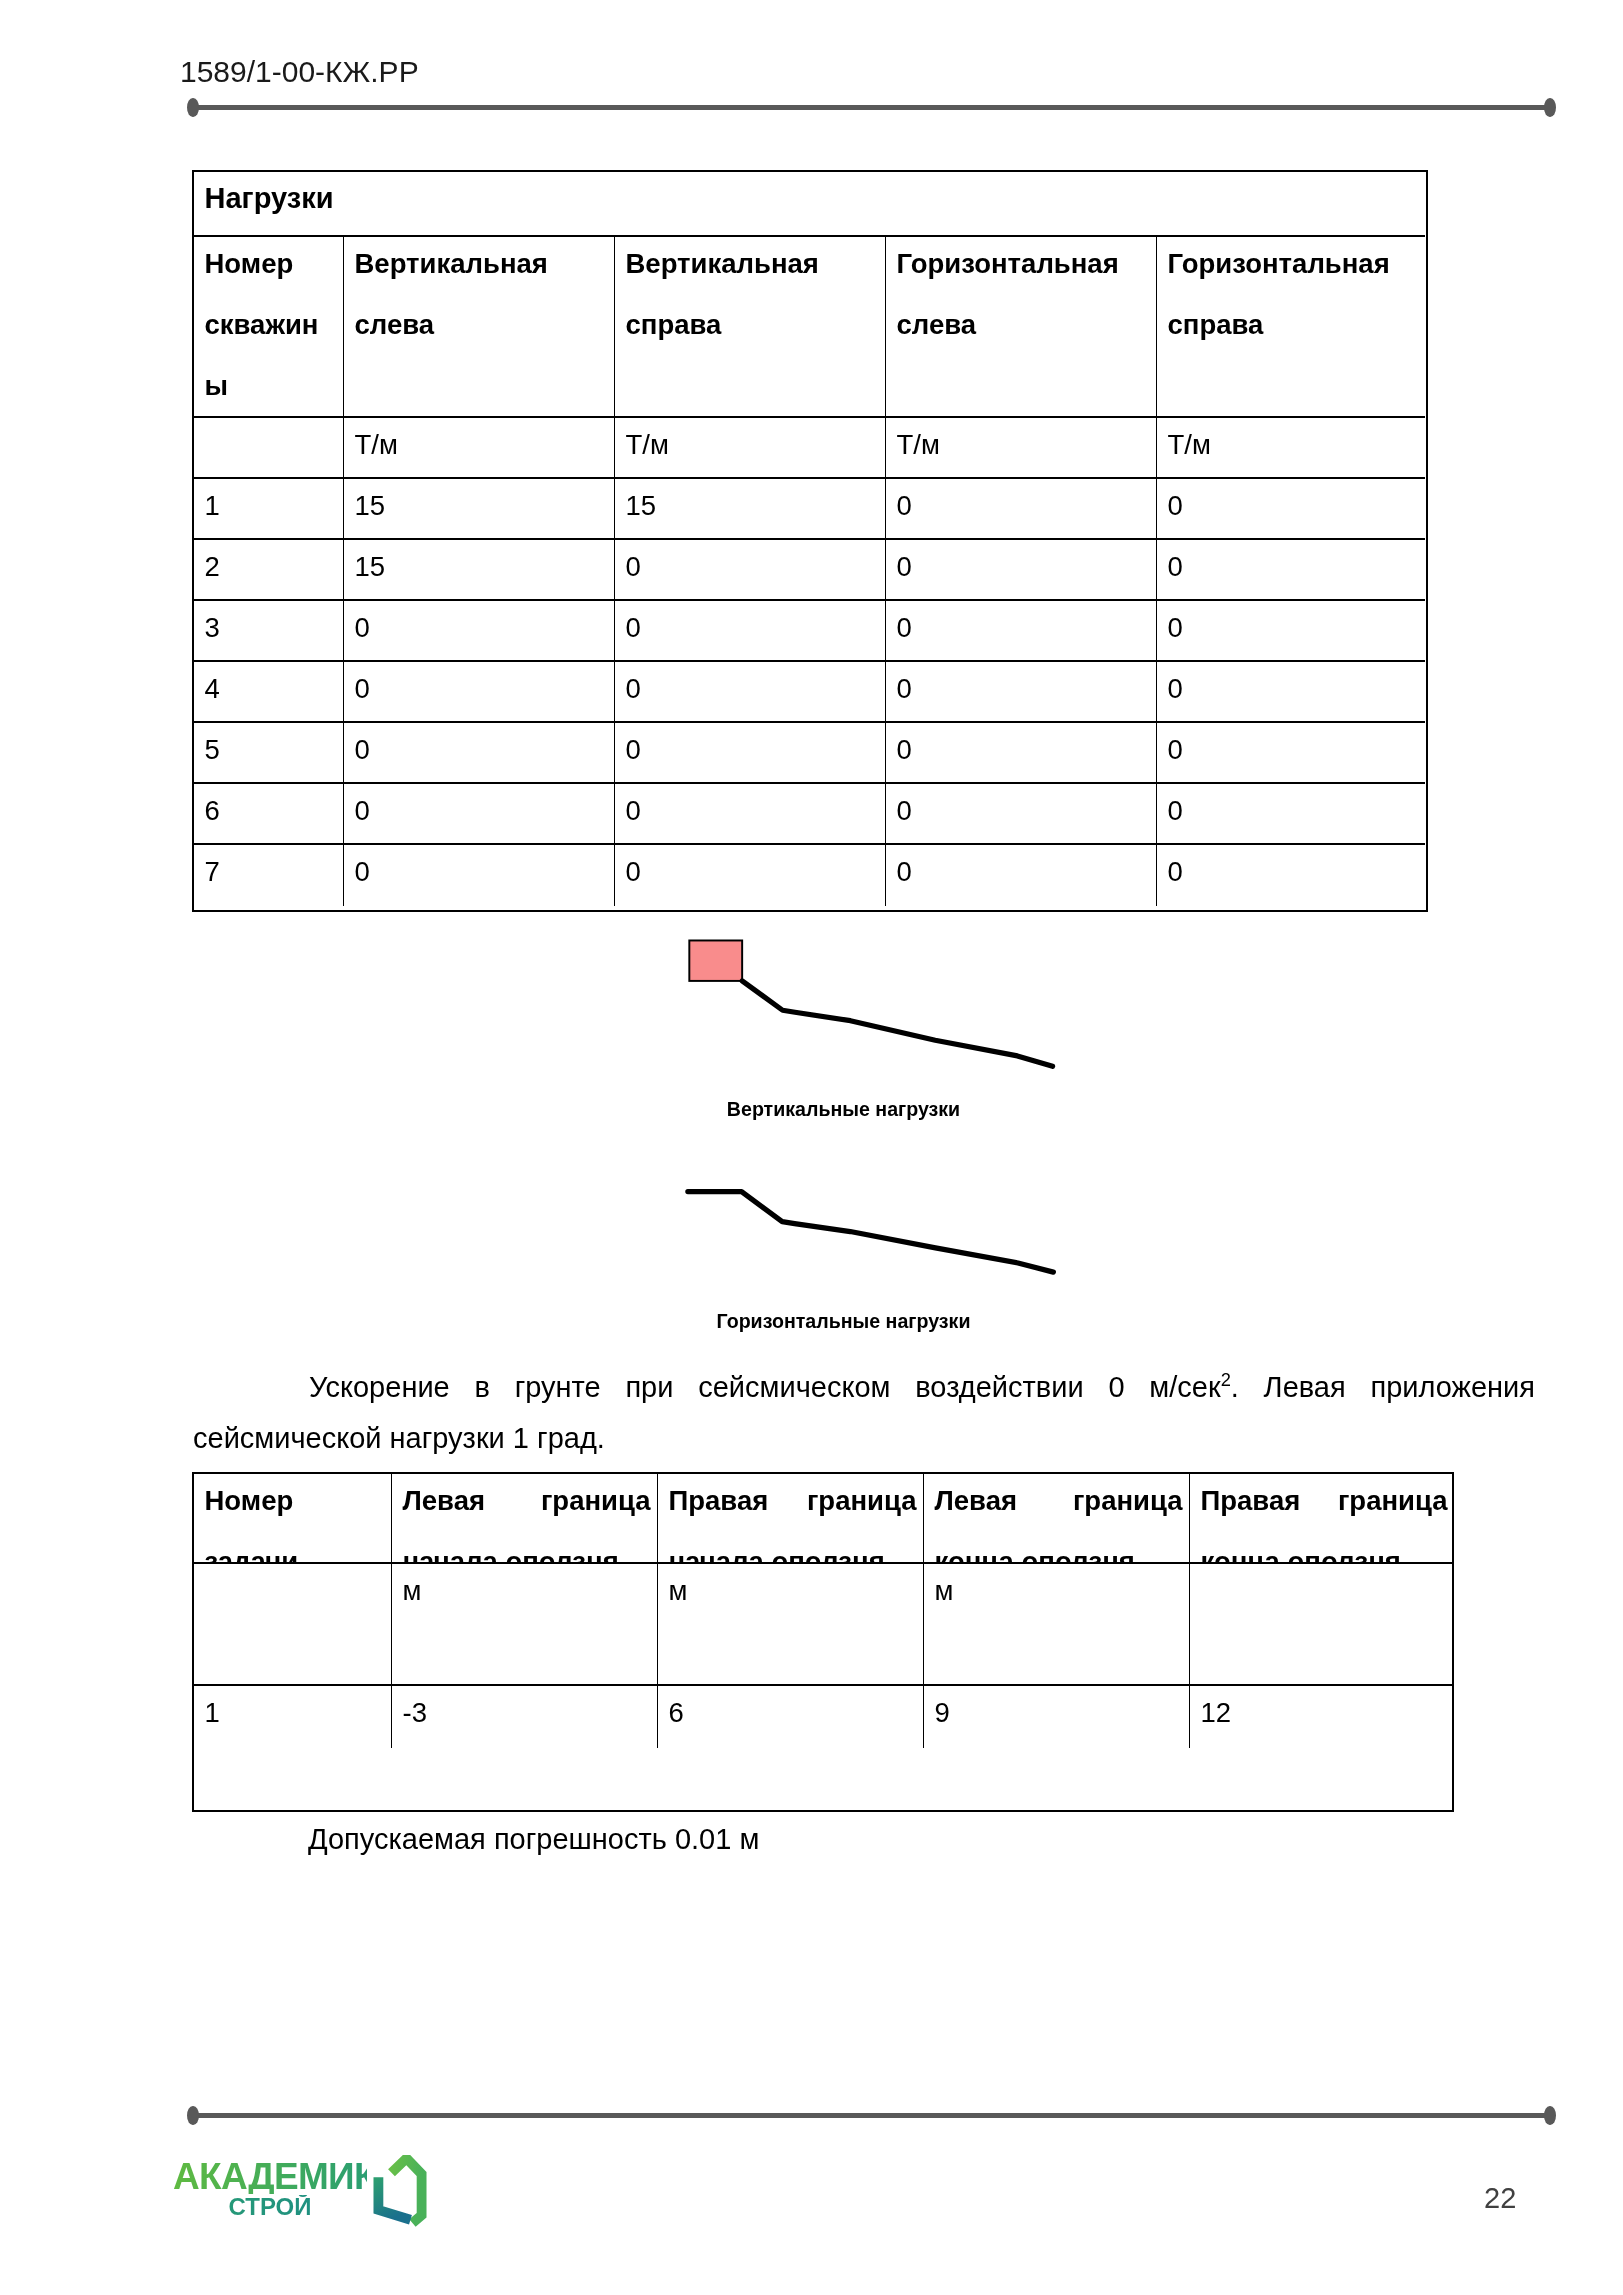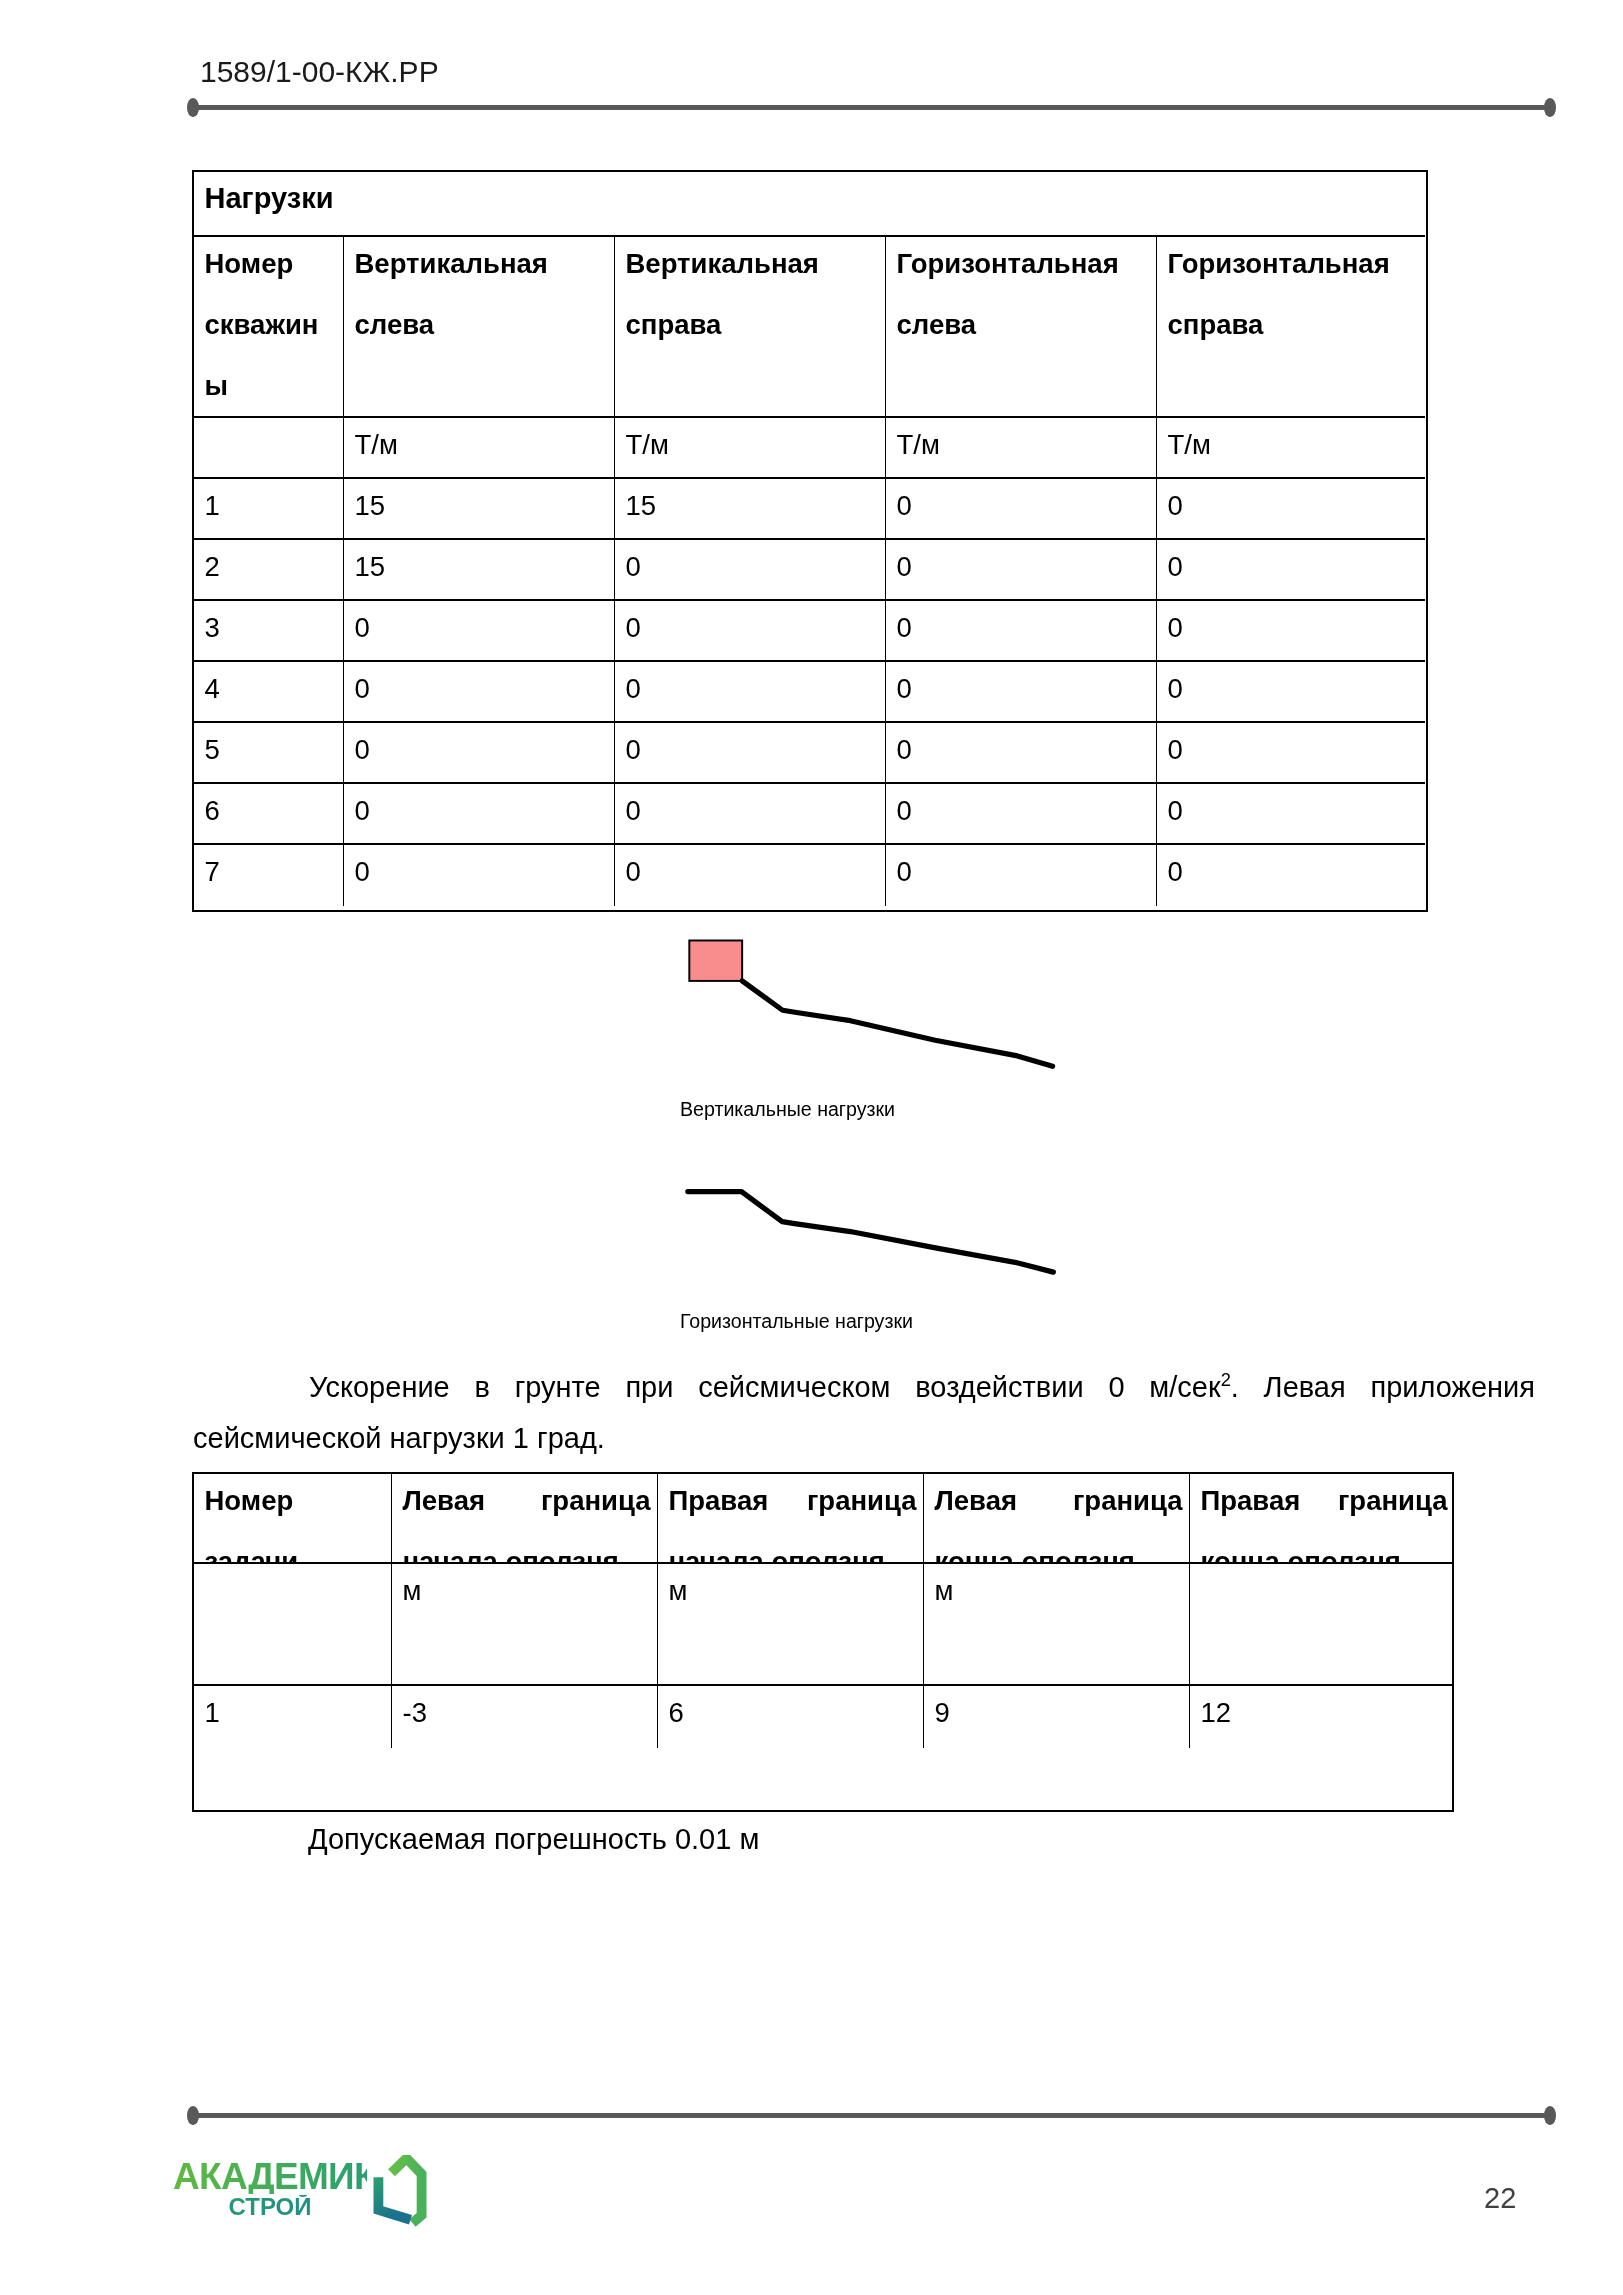--- a/index.html
+++ b/index.html
@@ -1,20 +1,20 @@
 <!DOCTYPE html>
 <html style="font-size:10.5px"><head>
 <meta charset="utf-8">
 <style>
   html,body{margin:0;padding:0;background:#ffffff;}
   #page{position:relative;width:1624px;height:2295px;background:#ffffff;
         font-family:"Liberation Sans", sans-serif;color:#000;overflow:hidden;}
 
   
-  .doc-title{position:absolute;left:200px;top:55px;font-size:30px;font-weight:500;
+  .doc-title{position:absolute;left:180px;top:55px;font-size:30px;font-weight:500;
              letter-spacing:0px;color:#1a1a1a;white-space:nowrap;}
   .hrule{position:absolute;height:5.2px;background:#595959;border-radius:2.6px;}
   .hrule .dot{position:absolute;width:11.8px;height:19.6px;border-radius:50%;background:#595959;top:-7.2px;}
   .hrule .dot.l{left:-5.2px;} .hrule .dot.r{right:-5.2px;}
   .hrule.top{left:192px;top:105px;width:1359px;}
   .hrule.bottom{left:192px;top:2113px;width:1359px;}
 
   
   .tbl{position:absolute;display:grid;border:2px solid #000;box-sizing:border-box;background:#fff;}
   .tbl .cell{border-right:1.3px solid #000;border-bottom:2.6px solid #000;box-sizing:border-box;
@@ -28,21 +28,21 @@
 
   #loads-table{left:192px;top:170px;width:1236px;height:742px;
     grid-template-columns:150px 271px 271px 271px 268px;
     grid-template-rows:65px 181px 61px repeat(7,61px);}
   #params-table{left:192px;top:1472px;width:1262px;height:340px;
     grid-template-columns:198px 266px 266px 266px 264px;
     grid-template-rows:90px 122px 62px 62px;}
 
   
   .fig{position:absolute;}
-  .fig-cap{position:absolute;width:327px;text-align:left;font-size:19.6px;color:#000;}
+  .fig-cap{position:absolute;width:327px;text-align:center;font-size:19.6px;color:#000;font-weight:bold;}
 
   
   .para{position:absolute;left:193px;top:1362px;width:1342px;font-size:29px;line-height:51px;color:#000;}
   .para .j{text-align:justify;text-align-last:justify;}
   .para .indent{display:inline-block;width:116px;}
   .para sup{font-size:18.3px;vertical-align:super;line-height:0;}
   .note{position:absolute;left:192px;top:1823px;padding-left:116px;font-size:29px;color:#000;}
 
   
   .logo{position:absolute;left:173px;top:2160px;width:194px;}

